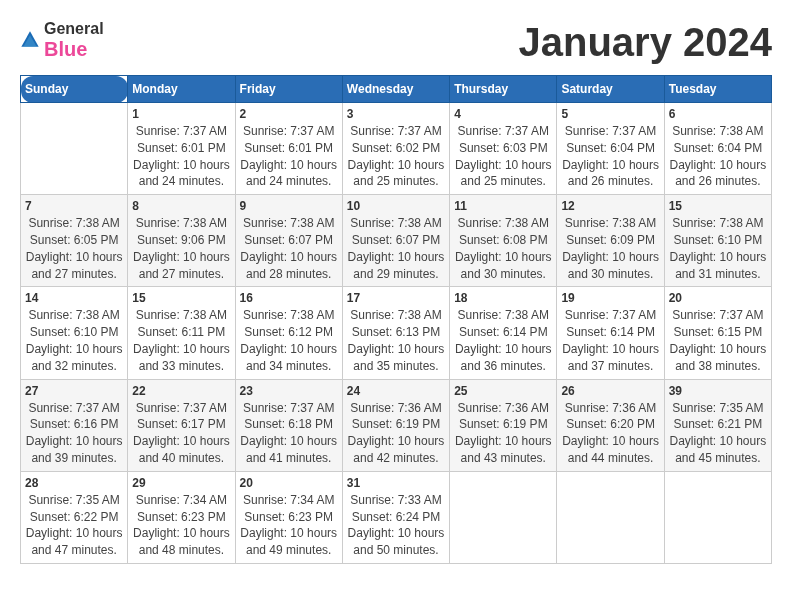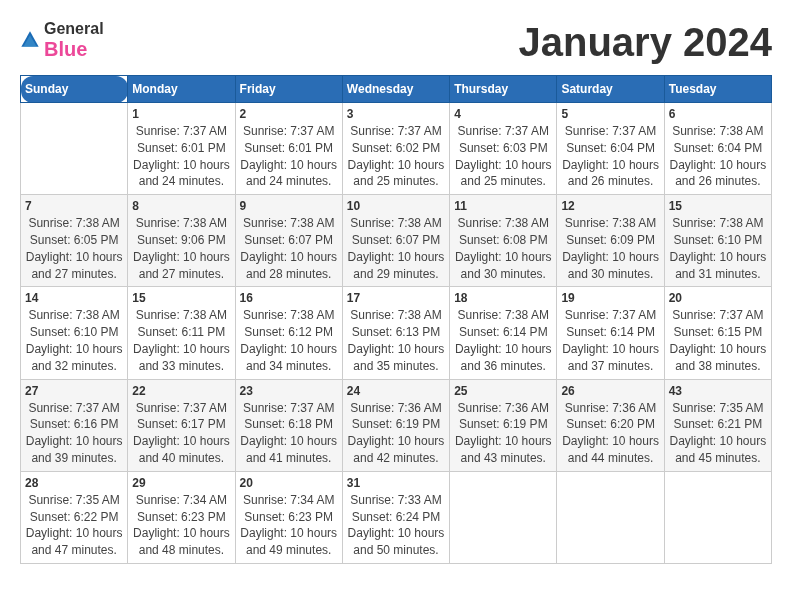--- a/index.html
+++ b/index.html
@@ -313,21 +313,21 @@
 and 43 minutes.</div>
         </td>
         <td>
           <span class="day-number">26</span>
           <div class="day-info">Sunrise: 7:36 AM
 Sunset: 6:20 PM
 Daylight: 10 hours
 and 44 minutes.</div>
         </td>
         <td>
-          <span class="day-number">43</span>
+          <span class="day-number">39</span>
           <div class="day-info">Sunrise: 7:35 AM
 Sunset: 6:21 PM
 Daylight: 10 hours
 and 45 minutes.</div>
         </td>
       </tr>
       <tr>
         <td>
           <span class="day-number">28</span>
           <div class="day-info">Sunrise: 7:35 AM

